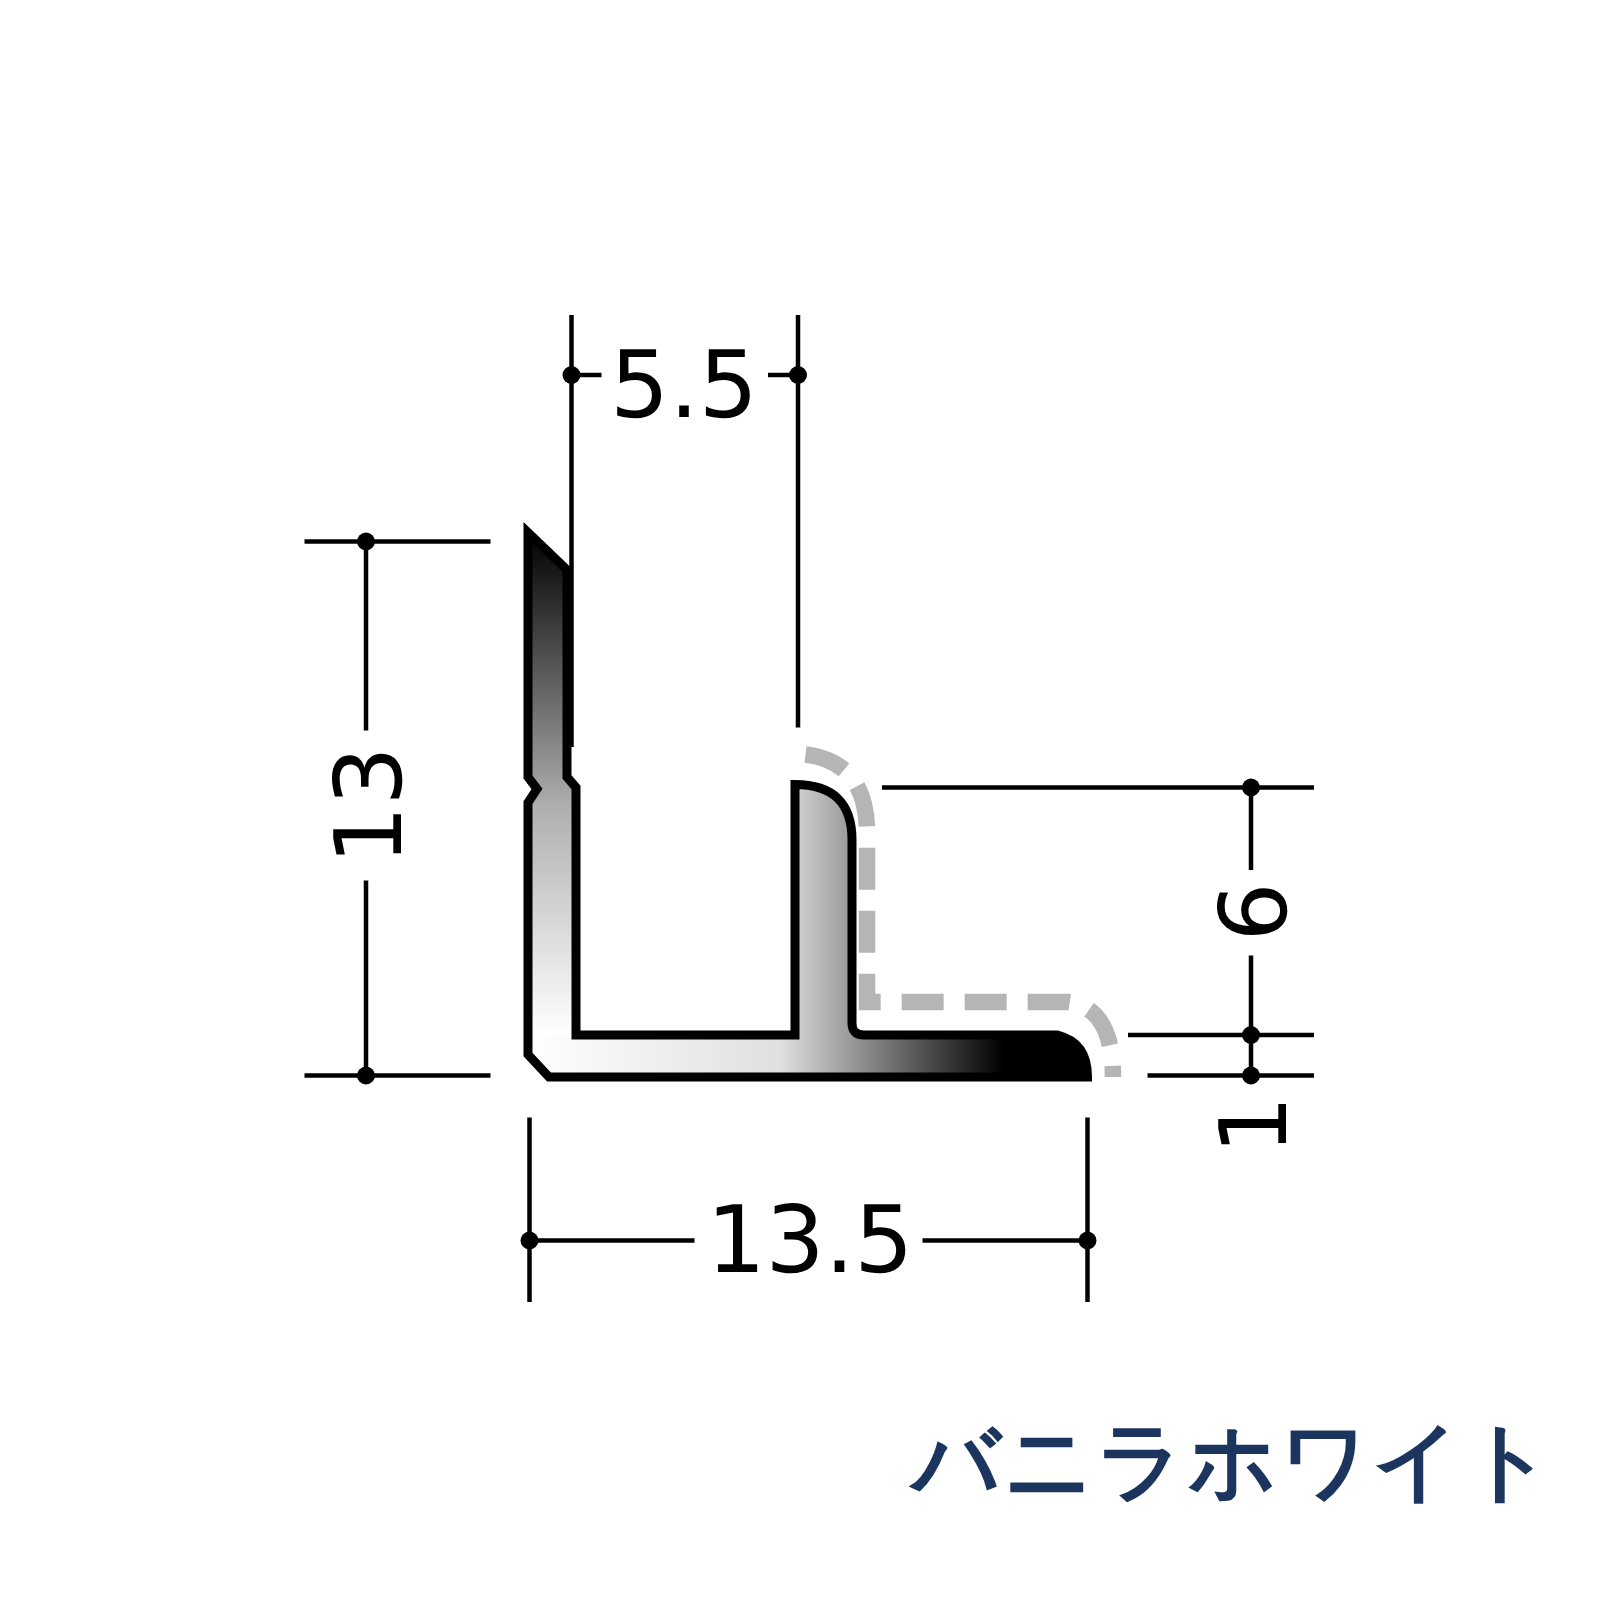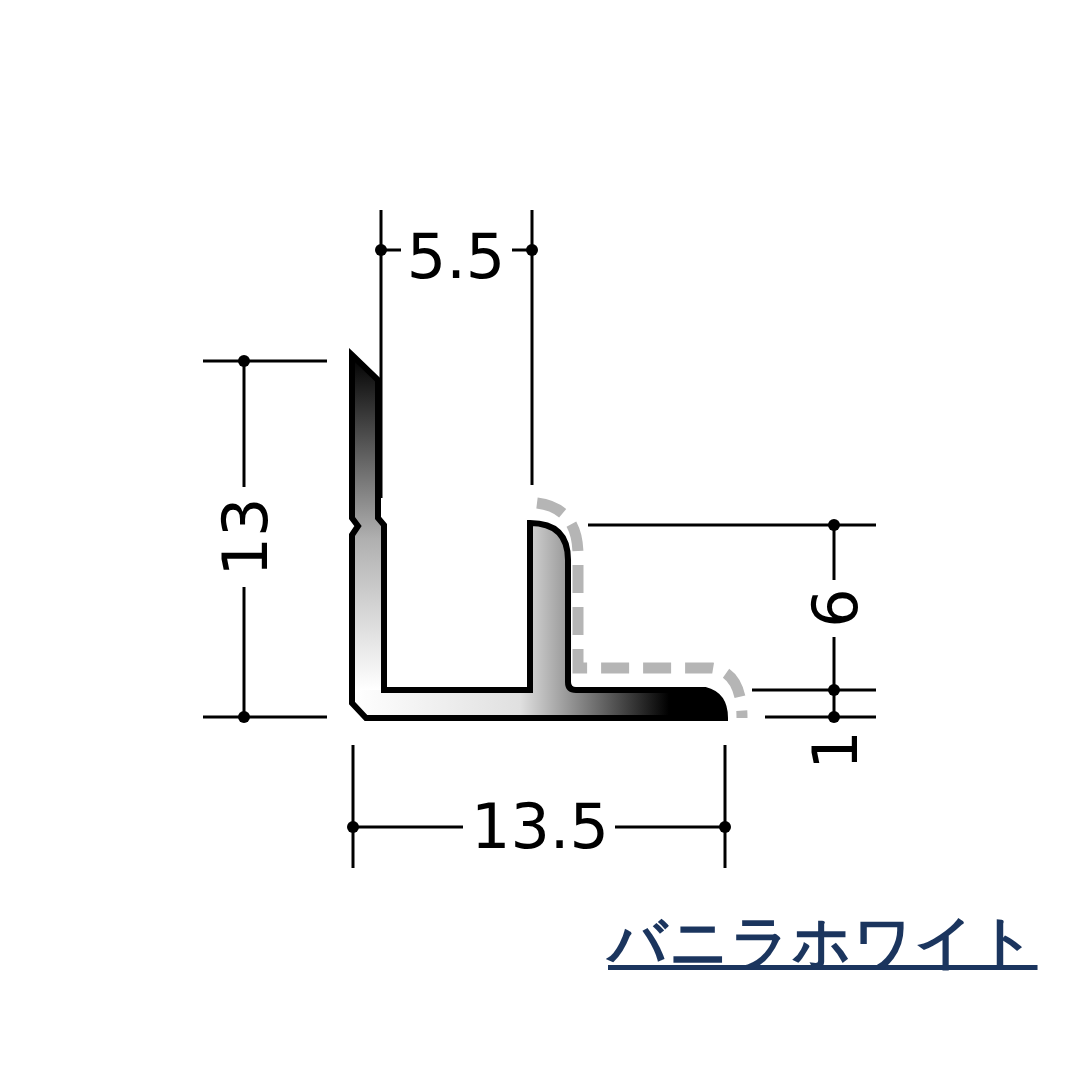--- a/index.html
+++ b/index.html
@@ -1,19 +1,19 @@
 <!DOCTYPE html>
 <html><head>
 <meta charset="utf-8">
 <style>
   html, body { margin: 0; padding: 0; background: #ffffff; }
   #canvas { position: relative; width: 1080px; height: 1080px; background: #ffffff; overflow: hidden; }
   svg { position: absolute; left: 0; top: 0; }
   .dimtext { font-family: "DejaVu Sans", sans-serif; font-size: 62px; fill: #000; }
-  .caption { position: absolute; left: 608px; top: 904px; width: 400px; font-family: "DejaVu Sans", sans-serif; font-weight: bold; font-size: 58px; color: #1b355e; letter-spacing: 2px; white-space: nowrap; text-decoration: underline; }
+  .caption { position: absolute; left: 608px; top: 936px; width: 400px; font-family: "DejaVu Sans", sans-serif; font-weight: bold; font-size: 58px; color: #1b355e; letter-spacing: 2px; white-space: nowrap; }
 </style>
 </head>
 <body>
 
 <div id="canvas">
   <svg width="1080" height="1080" viewBox="0 0 1080 1080">
     <defs>
       <linearGradient id="gradV" x1="0" y1="0" x2="0" y2="1">
         <stop offset="0" stop-color="#000"></stop>
         <stop offset="0.55" stop-color="#b0b0b0"></stop>

